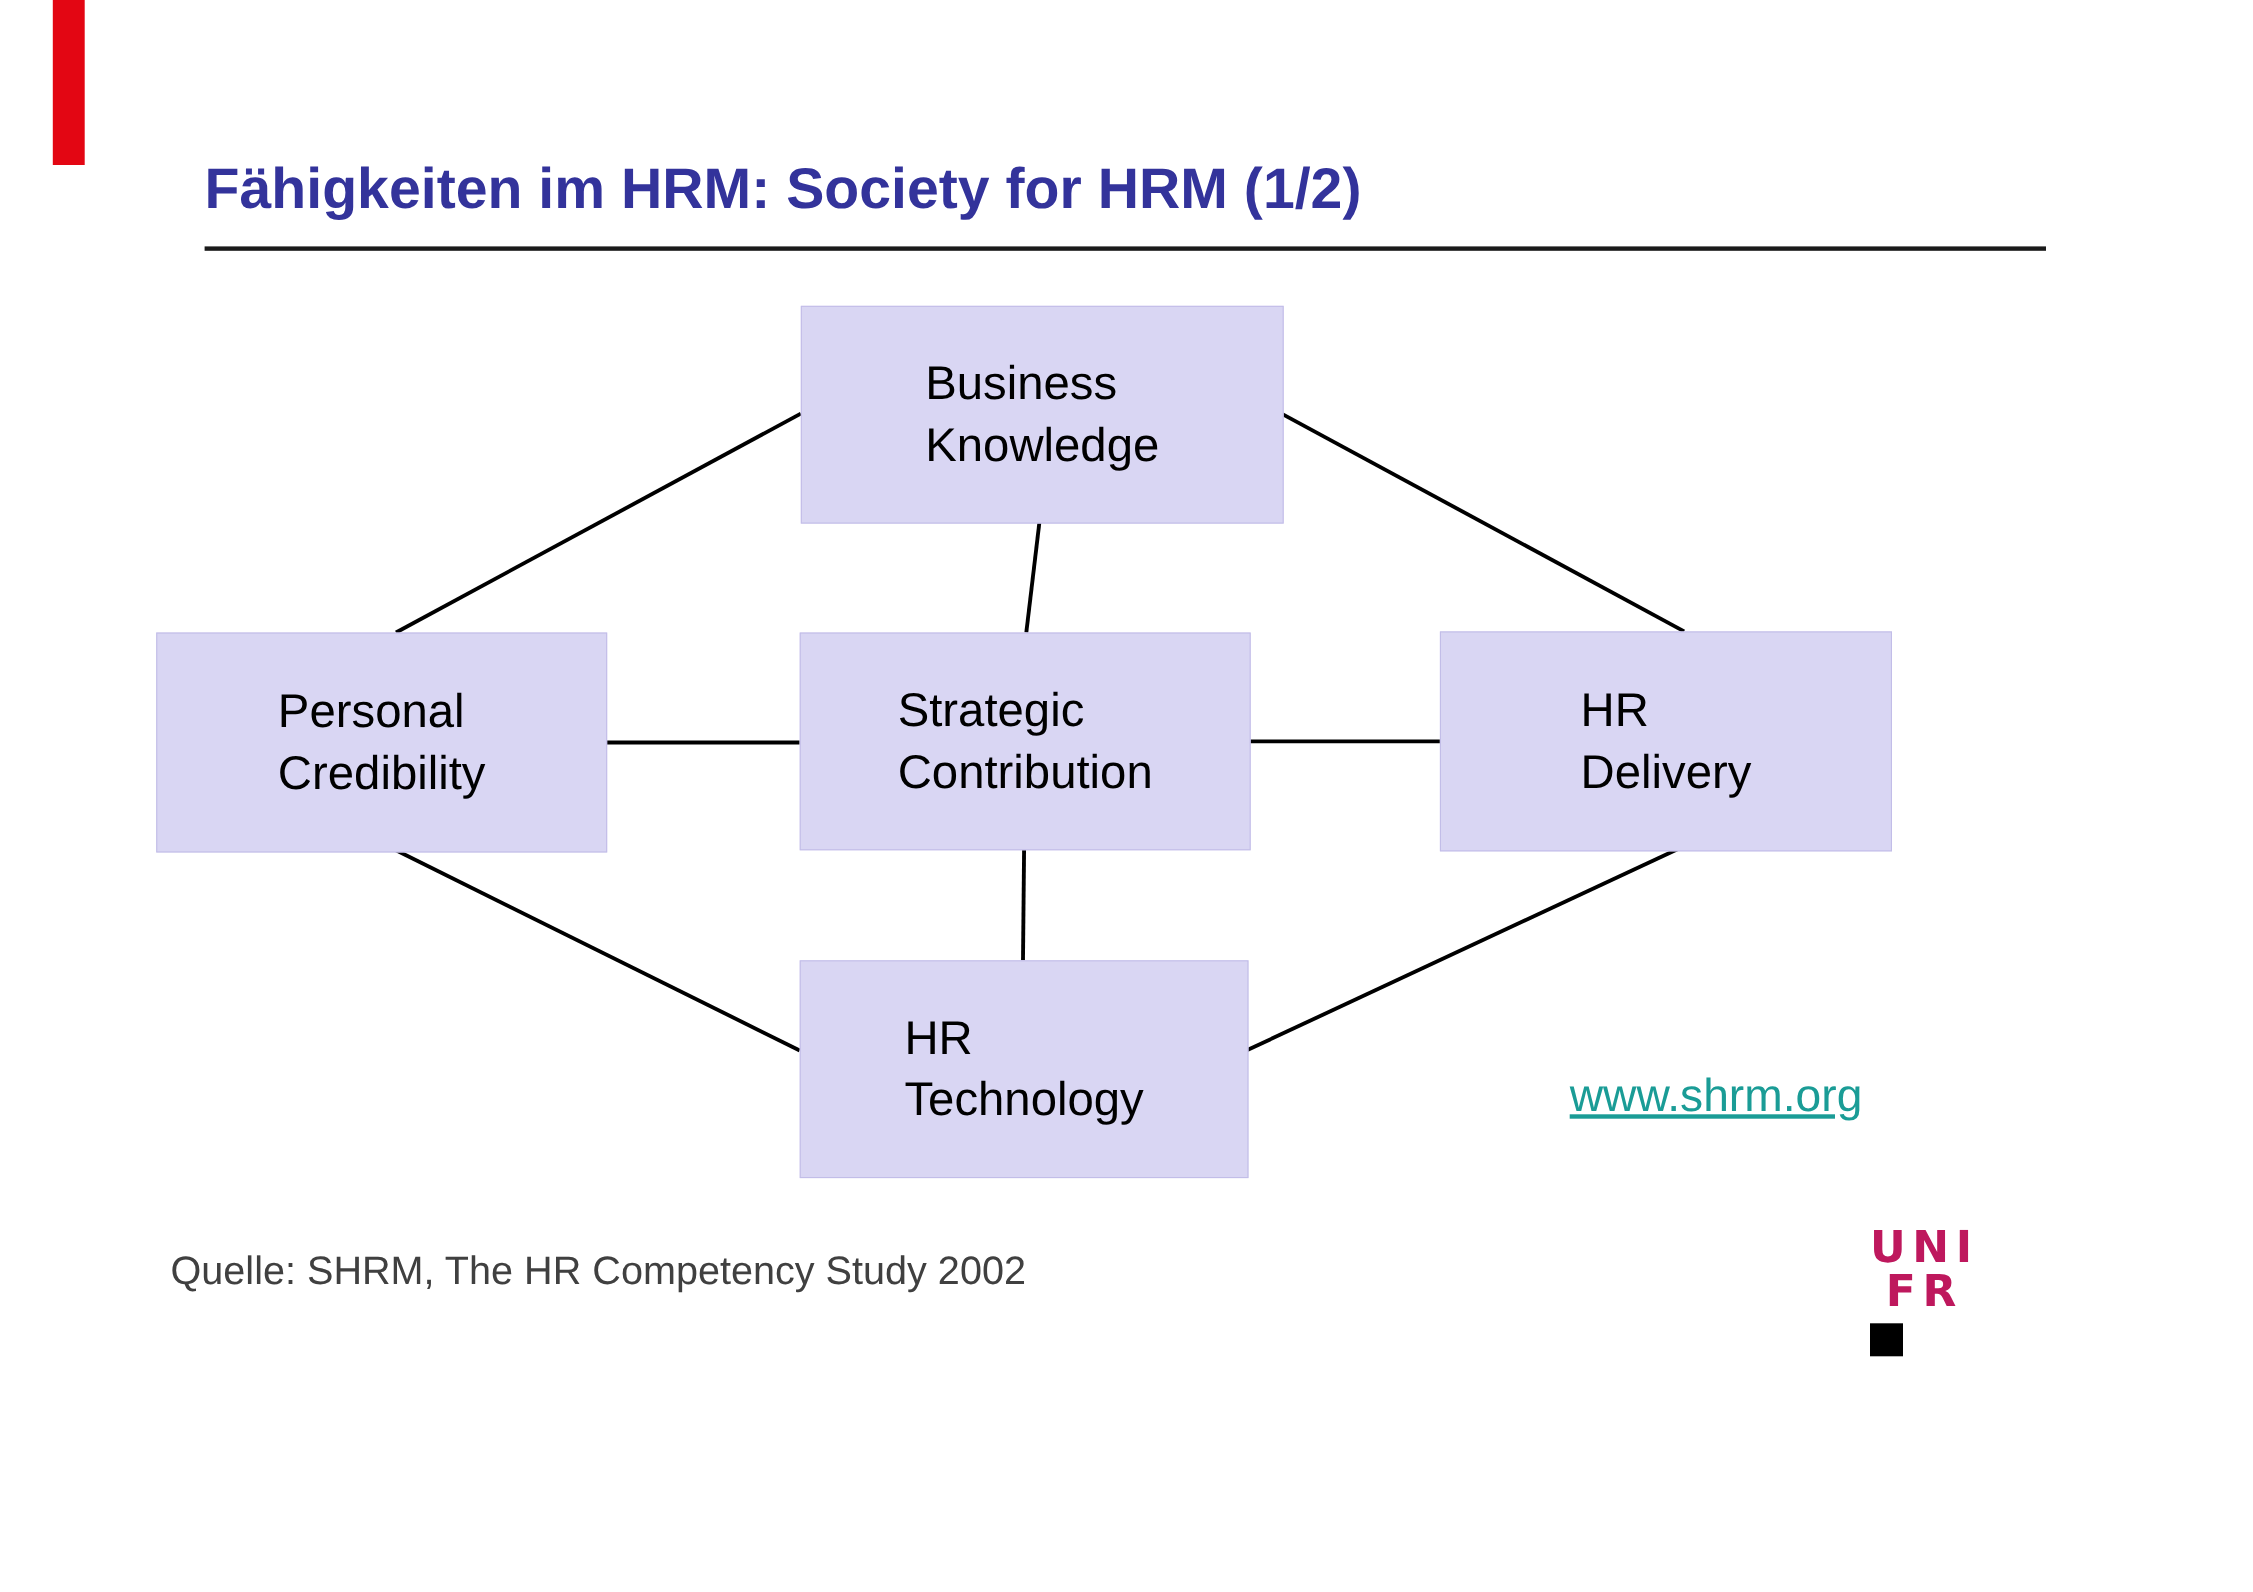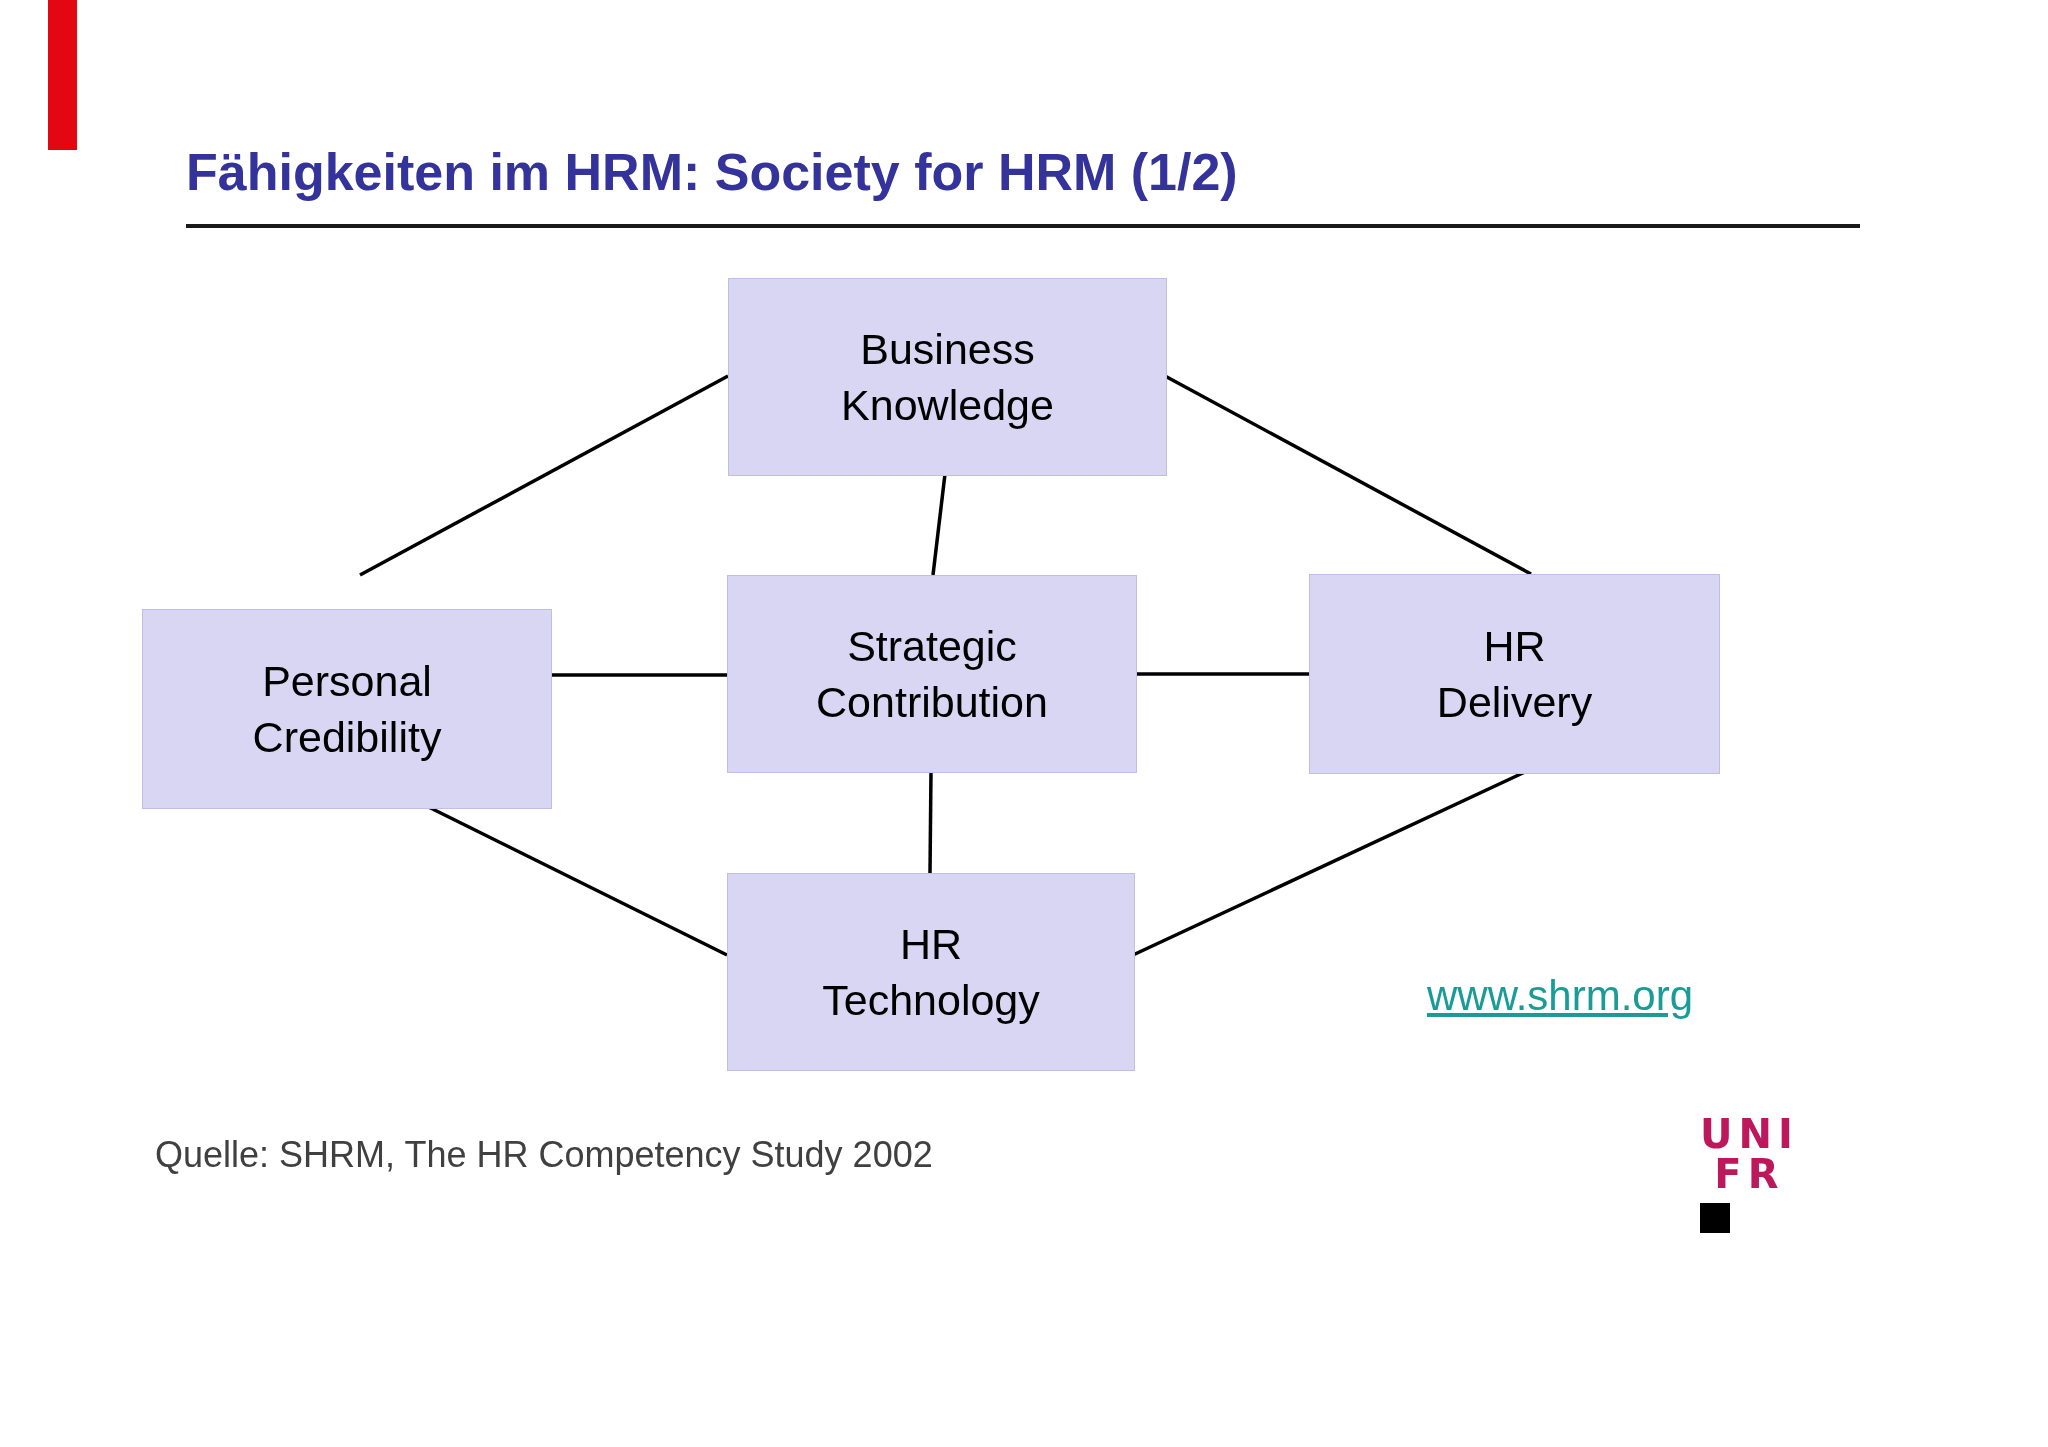--- a/index.html
+++ b/index.html
@@ -5,24 +5,24 @@
   html,body{margin:0;padding:0;background:#ffffff;}
   .slide{position:relative;width:2048px;height:1242px;background:#ffffff;overflow:hidden;
          font-family:"Liberation Sans","DejaVu Sans",sans-serif;padding-left:46px;}
   .accent-bar{position:absolute;left:48px;top:0;width:29px;height:150px;background:#e30613;}
   .title{position:absolute;left:186px;top:142px;margin:0;font-size:52px;font-weight:bold;
          color:#33339b;letter-spacing:0px;white-space:nowrap;}
   .title-rule{position:absolute;left:186px;top:224px;width:1674px;height:4px;background:#1a1a1a;}
   svg.connectors{position:absolute;left:0;top:0;width:2048px;height:1447px;}
   svg.connectors line{stroke:#000000;stroke-width:3.5;}
   .box{position:absolute;background:#d9d6f3;border:1px solid #c2bde8;display:flex;
-       align-items:center;justify-content:center;text-align:center;color:#000;}
+       align-items:center;justify-content:center;text-align:left;color:#000;}
   .box span{font-size:43px;line-height:56px;white-space:pre-line;}
   #box-bk{left:728px;top:278px;width:437px;height:196px;}
-  #box-pc{left:142px;top:575px;width:408px;height:198px;margin-top:34px;}
+  #box-pc{left:142px;top:575px;width:408px;height:198px;}
   #box-sc{left:727px;top:575px;width:408px;height:196px;}
   #box-hrd{left:1309px;top:574px;width:409px;height:198px;}
   #box-hrt{left:727px;top:873px;width:406px;height:196px;}
   .shrm-link{position:absolute;left:1427px;top:972px;font-size:42px;color:#1a9c96;
              text-decoration:underline;cursor:pointer;white-space:nowrap;}
   .source-note{position:absolute;left:155px;top:1134px;font-size:36px;color:#404040;white-space:nowrap;}
   .footer-left{position:absolute;left:133px;top:1295px;font-size:34px;color:#000;white-space:nowrap;}
   .page-number{position:absolute;left:1429px;top:1300px;font-size:28px;color:#1a1a1a;}
   .author{position:absolute;left:1587px;top:1310px;font-size:26px;font-weight:bold;
           color:#b91c1c;white-space:nowrap;}

